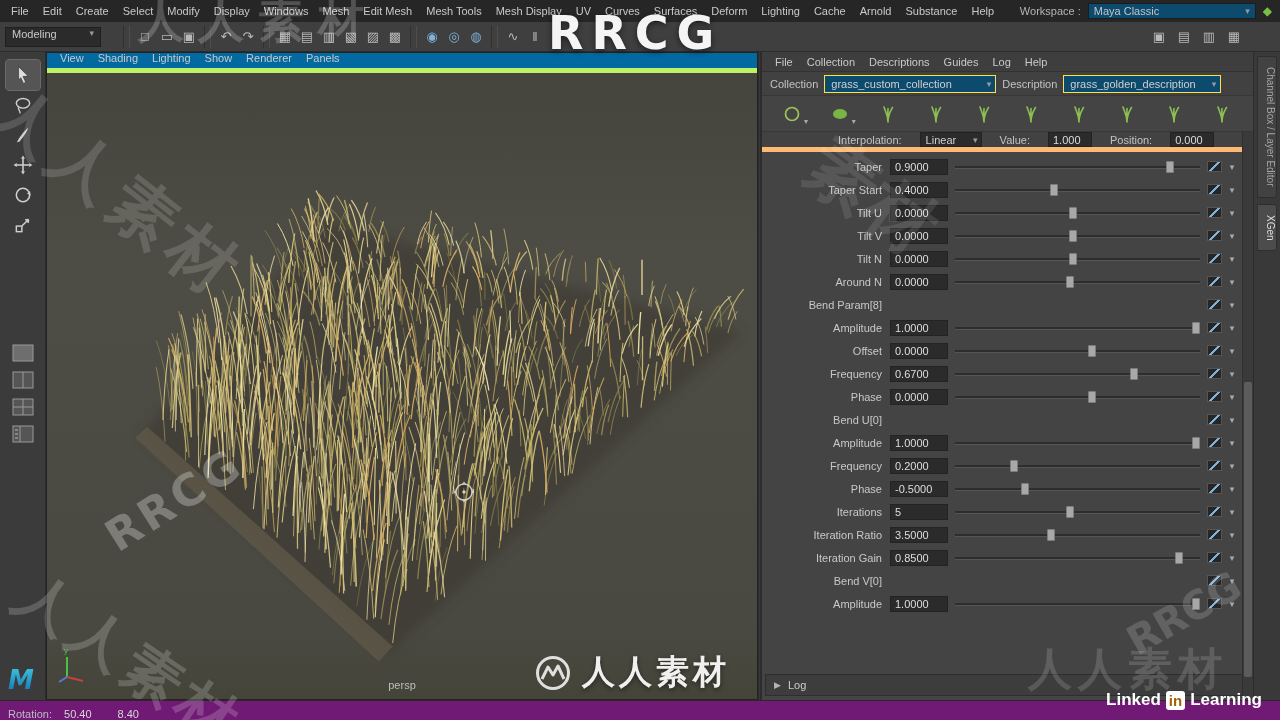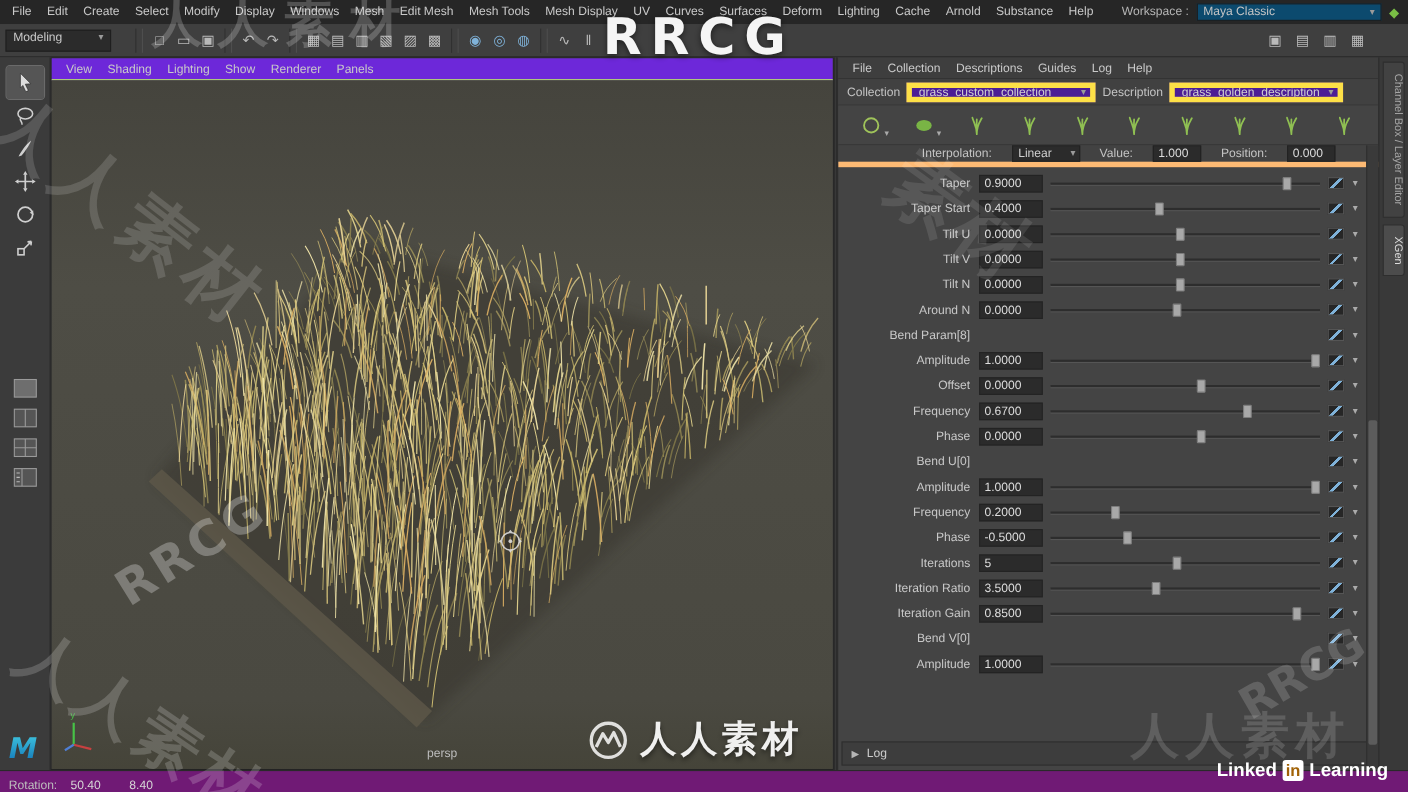--- a/index.html
+++ b/index.html
@@ -32,37 +32,37 @@
   .tool-btn{width:34px;height:30px;display:flex;align-items:center;justify-content:center;border-radius:3px}
   .tool-btn svg{width:20px;height:20px}
   .tool-btn.active{background:#555;outline:1px solid #6a6a6a}
   .toolbox-gap{height:92px}
   .lay-btn{width:30px;height:24px;display:flex;align-items:center;justify-content:center;margin:3px 0}
   .lay-btn svg{width:22px;height:18px}
   .maya-logo{position:absolute;bottom:4px;left:6px;width:34px;height:32px}
 
   
   .viewport{flex:1;display:flex;flex-direction:column;border:1px solid #232323;position:relative}
-  .vp-menu{height:20px;background:#6d28d9;display:flex;align-items:flex-start;padding-left:6px;border-bottom:1px solid #bef264}
+  .vp-menu{height:20px;background:#0369a1;display:flex;align-items:flex-end;padding-left:6px;border-bottom:5px solid #bef264}
   .vp-menu .menu-item{line-height:20px}
   .vp-canvas{flex:1;position:relative;overflow:hidden;background:linear-gradient(#45443d,#4e4d45 30%,#4a4941 90%,#454439)}
   #grass-svg{position:absolute;inset:0;width:100%;height:100%}
   .orbit-icon{position:absolute;left:57%;top:65%;width:24px;height:24px;opacity:.9}
   .axis-triad{position:absolute;left:8px;bottom:14px;width:44px;height:44px}
   .persp-label{position:absolute;bottom:8px;left:50%;transform:translateX(-50%);color:#bdbdbd}
 
   .splitter{width:3px;background:#383838;border-left:1px solid #2c2c2c;border-right:1px solid #2c2c2c}
 
   
   .xgen{width:492px;background:#444;display:flex;flex-direction:column;border-left:1px solid #2c2c2c}
   .xg-menu{height:20px;background:#3e3e3e;display:flex;align-items:center;padding-left:6px;border-bottom:1px solid #323232}
   .xg-menu .menu-item{line-height:20px}
   .xg-collection{height:24px;display:flex;align-items:center;gap:6px;padding:0 8px;background:#414141;border-bottom:1px solid #373737}
   .xg-label{color:#c3c3c3;white-space:nowrap}
-  .xg-dd{height:18px;background:#4c1d95;border:5px solid #fde047;display:flex;align-items:center;padding:0 4px 0 6px;color:#cfcfcf;overflow:hidden;white-space:nowrap}
+  .xg-dd{height:18px;background:#0c4a6e;border:1px solid #fde047;display:flex;align-items:center;padding:0 4px 0 6px;color:#cfcfcf;overflow:hidden;white-space:nowrap}
   .xg-dd.coll{width:172px}
   .xg-dd.desc{width:158px}
   .xg-icons{height:36px;display:flex;align-items:center;justify-content:space-between;padding:0 16px;background:#444;border-bottom:1px solid #383838}
   .xg-icon{width:30px;height:28px;display:flex;align-items:center;justify-content:center;border-radius:3px;position:relative}
   .xg-icon svg{width:22px;height:22px}
   .xg-icon .mini-caret{position:absolute;right:0;bottom:2px;font-size:8px;color:#aaa}
   .xg-tabs{height:19px;background:#3a3a3a;display:flex;padding-left:6px;border-bottom:1px solid #2f2f2f}
   .xtab{padding:0 10px;line-height:19px;color:#b2b2b2;white-space:nowrap}
   .xtab.active{background:#525252;color:#ececec;border-radius:2px 2px 0 0}
 

